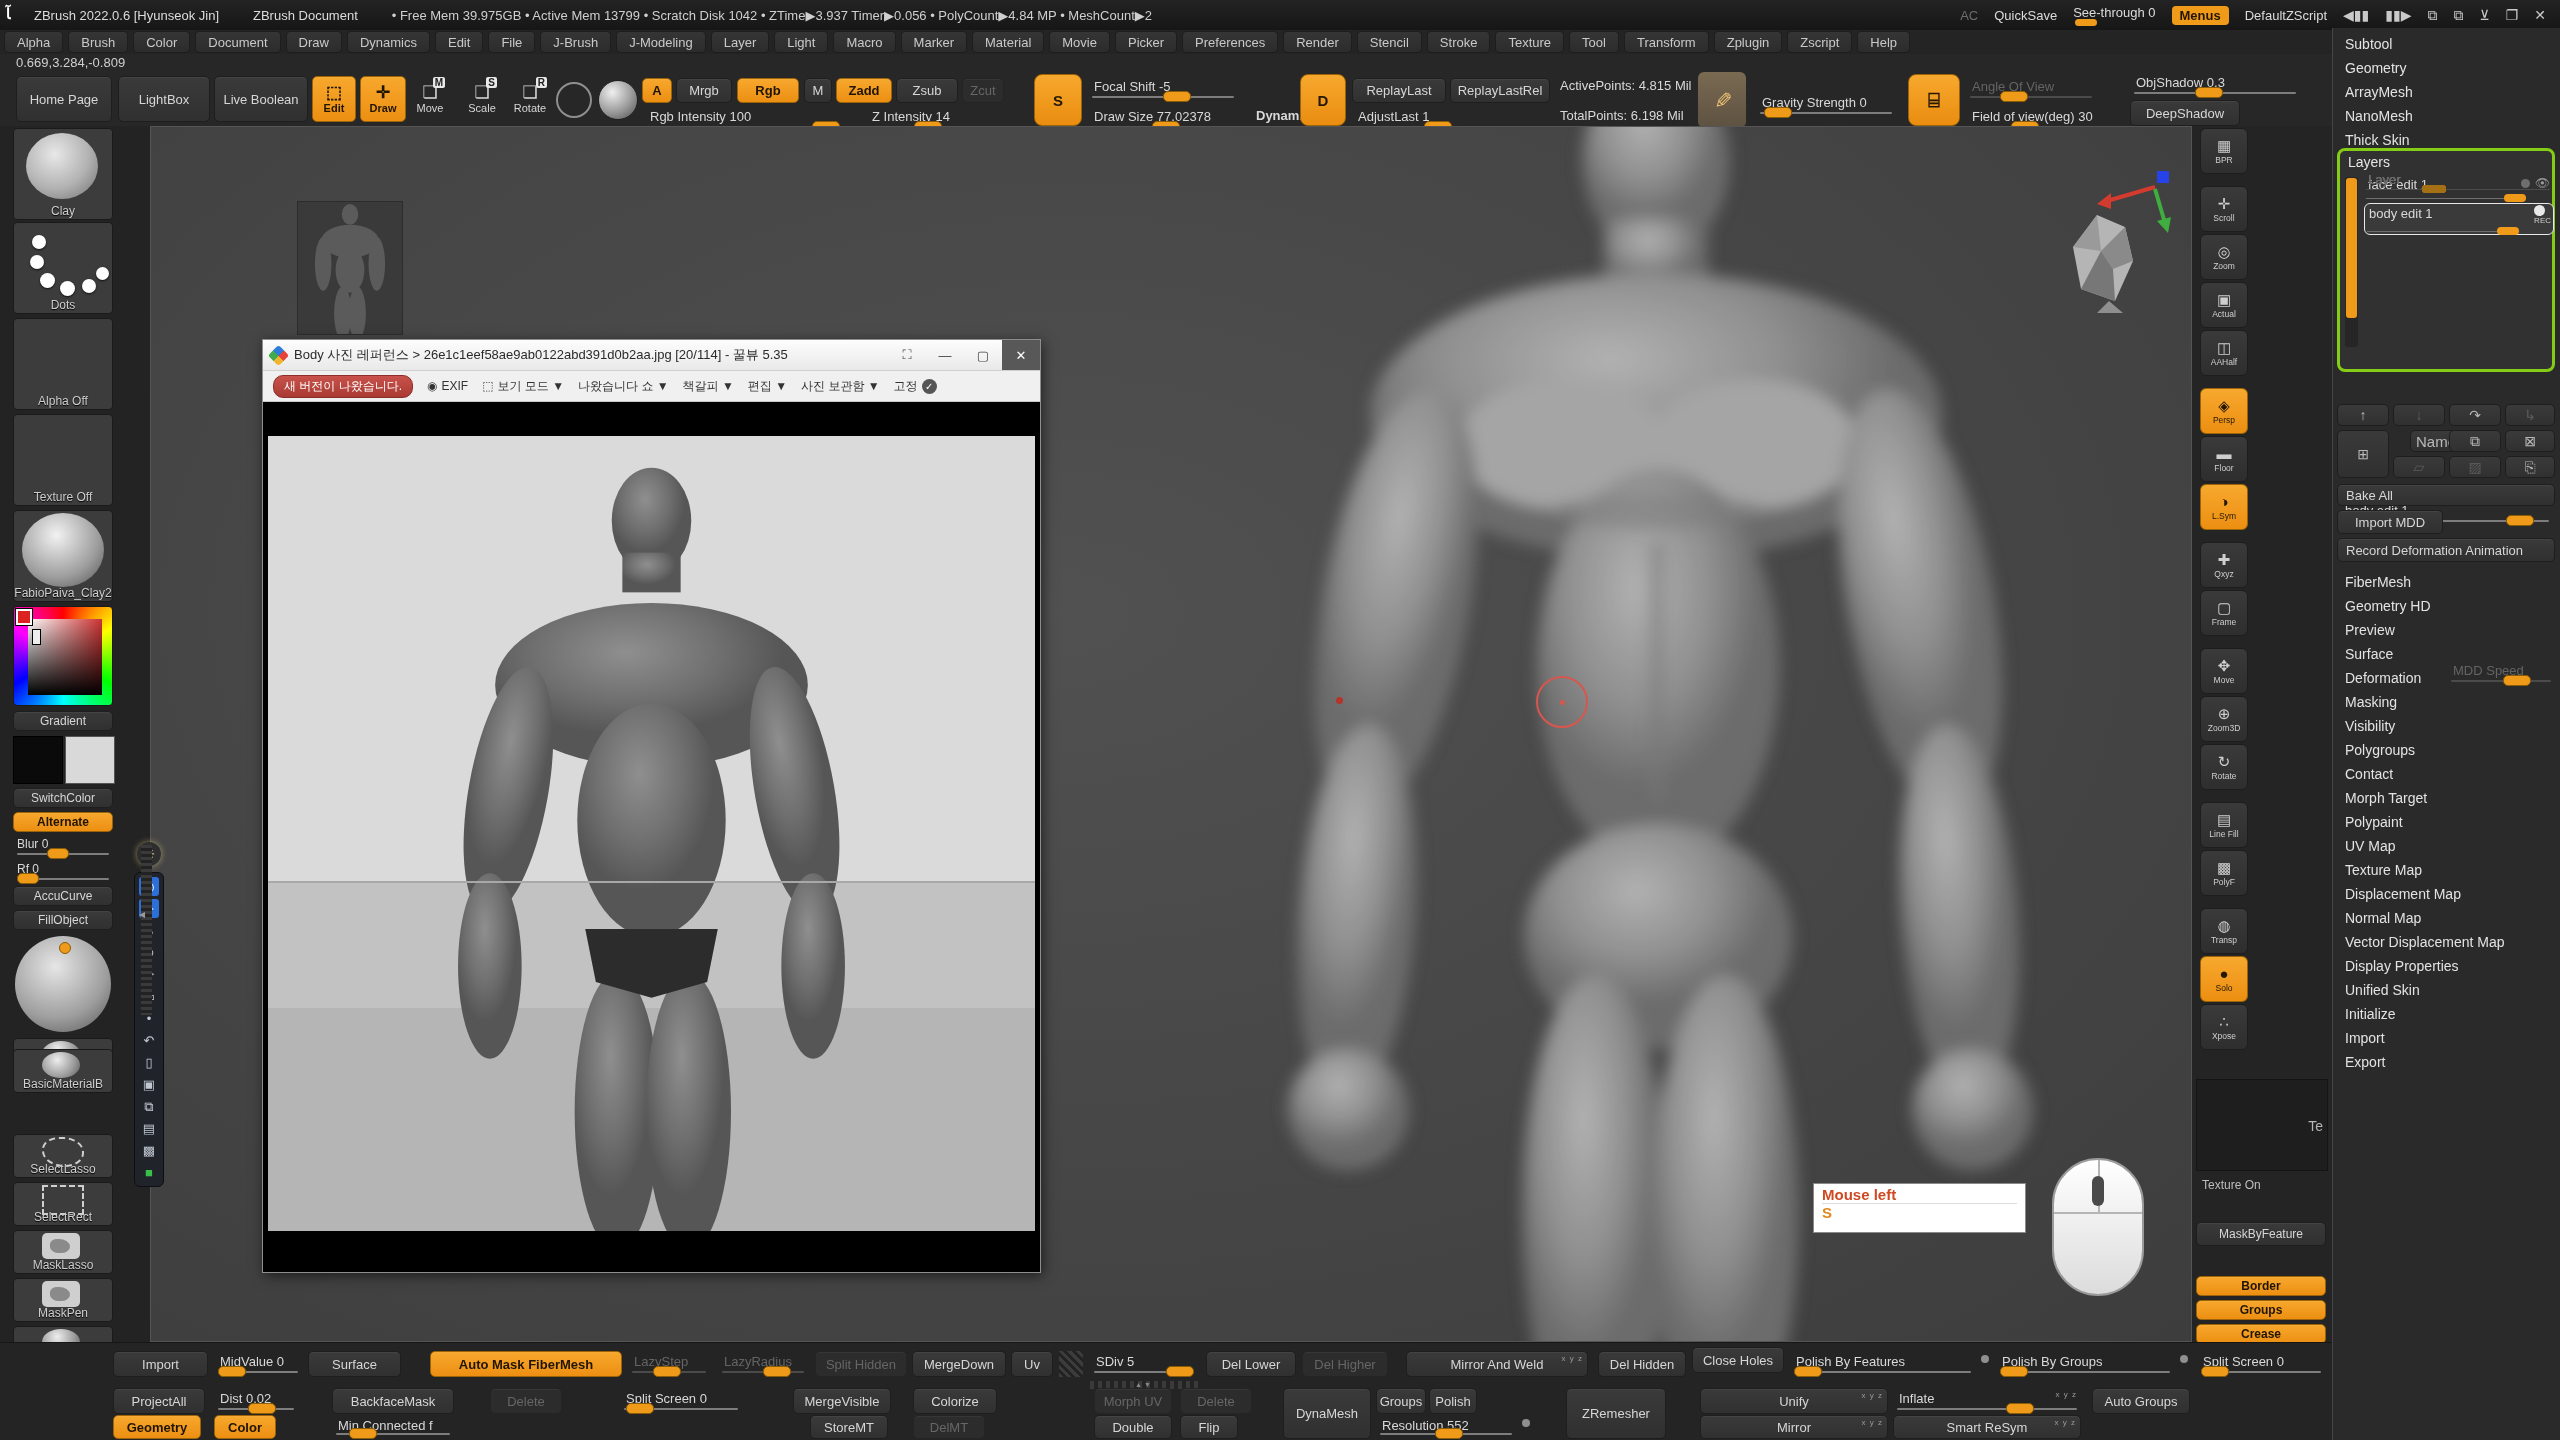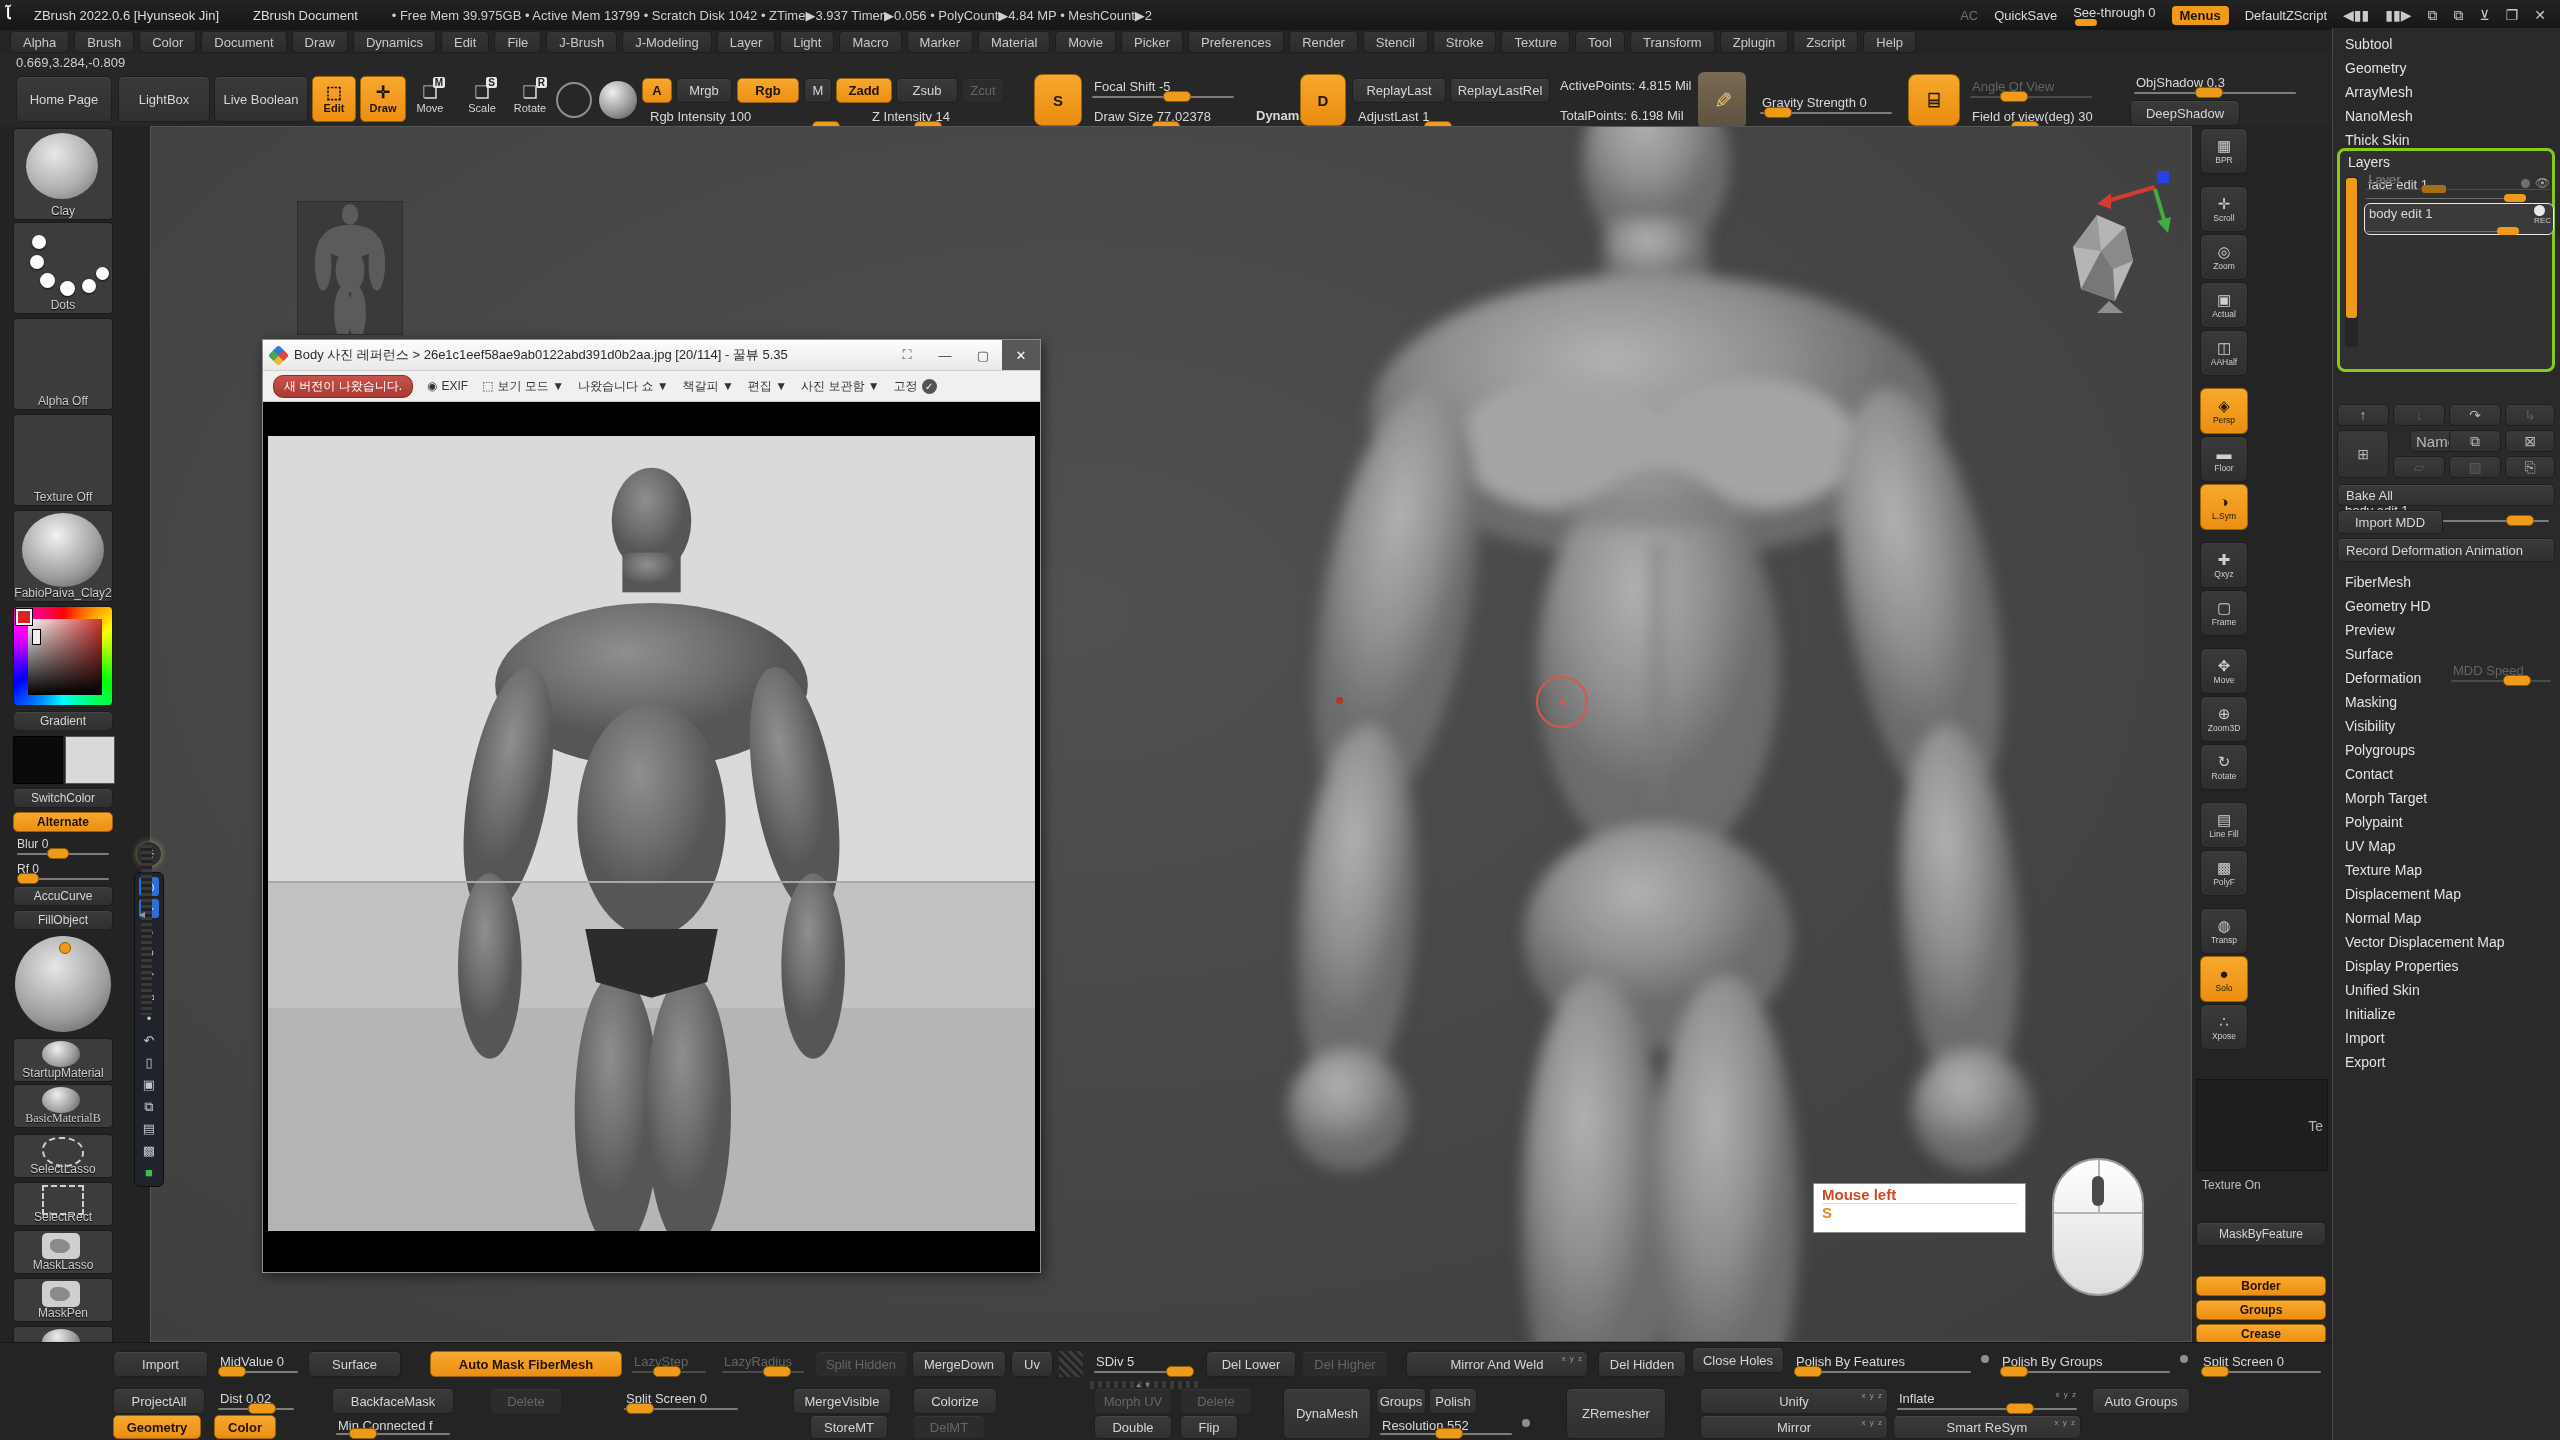--- a/index.html
+++ b/index.html
@@ -26,21 +26,21 @@
     display:flex;align-items:center;color:#dcdcdc;font-size:13px;}
   #titlebar .logo{width:20px;height:20px;margin:0 8px 0 6px;color:#fff;font-weight:bold;font-size:15px;}
   #titlebar .t{margin-right:34px;} #titlebar .stats{color:#cfcfcf;}
   #titlebar .right{margin-left:auto;display:flex;align-items:center;gap:16px;padding-right:14px;}
   #titlebar .dimtxt{color:#6e6e6e;}
   #titlebar .menus{background:#f09a1a;color:#231503;border-radius:4px;padding:2px 8px;font-weight:bold;}
   #titlebar .wicon{color:#c9c9c9;font-size:14px;}
   #see{position:relative;padding-bottom:6px;}
   #see .hd{position:absolute;left:2px;bottom:0;width:22px;height:7px;border-radius:4px;background:#f09a1a;}
   
-  #menubar{left:0;top:30px;width:2332px;height:24px;background:#242424;display:flex;align-items:center;gap:5px;padding-left:10px;box-sizing:border-box;}
+  #menubar{left:0;top:30px;width:2332px;height:24px;background:#242424;display:flex;align-items:center;gap:5px;padding-left:4px;box-sizing:border-box;}
   .menu-btn{background:linear-gradient(#353535,#2c2c2c);border:1px solid #1d1d1d;border-radius:4px;color:#c9c9c9;
     font-size:13px;padding:1px 12px;height:18px;display:flex;align-items:center;}
   
   #shelf{left:0;top:54px;width:2332px;height:78px;background:#272727;border-bottom:1px solid #191919;}
   #shelf .coords{position:absolute;left:16px;top:1px;color:#cfcfcf;font-size:13px;}
   .shbtn{position:absolute;}
   .icbtn{position:absolute;display:flex;flex-direction:column;align-items:center;justify-content:center;gap:1px;color:#d6d6d6;font-size:11px;}
   .icbtn .g{font-size:17px;line-height:17px;}
   .badge{position:absolute;top:1px;right:3px;background:#e9e9e9;color:#222;font-size:10px;font-weight:bold;padding:0 2px;border-radius:2px;}
   .orangeic{background:linear-gradient(#f7a82e,#e98d10);border:1px solid #9c6406;border-radius:8px;color:#241704;
@@ -360,21 +360,21 @@
     <div class="btn tbtn" style="top:784px">FillObject</div>
     <div class="abs" style="left:15px;top:810px;width:96px;height:96px;border-radius:50%;background:radial-gradient(circle at 42% 32%,#e6e6e6,#9e9e9e 60%,#525252 100%)">
       <i style="position:absolute;left:44px;top:6px;width:10px;height:10px;border-radius:50%;background:#f09a1a;border:1px solid #8a5c05"></i>
     </div>
     <div data-repeat="left_tray.items2">
 
     <div class="thumb sm v-ball" style="height: 44px; top: 912px;">
           <i class="vis"></i>
           <div class="lbl">StartupMaterial</div>
         </div>
-        <div class="thumb sm v-ball" style="height: 44px; top: 958px; font-family: Liberation Serif, serif;">
+        <div class="thumb sm v-ball" style="height: 44px; top: 923px;">
           <i class="vis"></i>
           <div class="lbl">BasicMaterialB</div>
         </div>
         <div class="thumb sm v-lasso" style="height: 44px; top: 1008px;">
           <i class="vis"></i>
           <div class="lbl">SelectLasso</div>
         </div>
         <div class="thumb sm v-rect" style="height: 44px; top: 1056px;">
           <i class="vis"></i>
           <div class="lbl">SelectRect</div>

